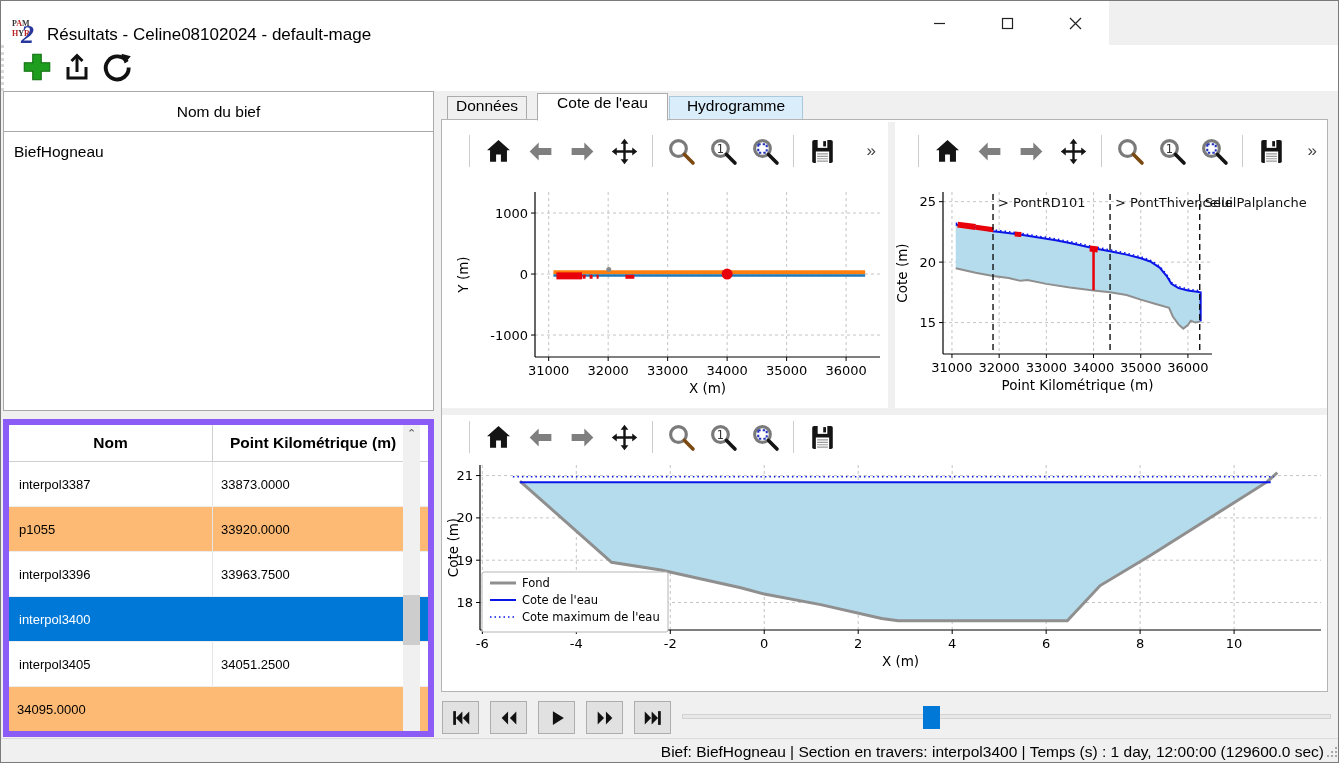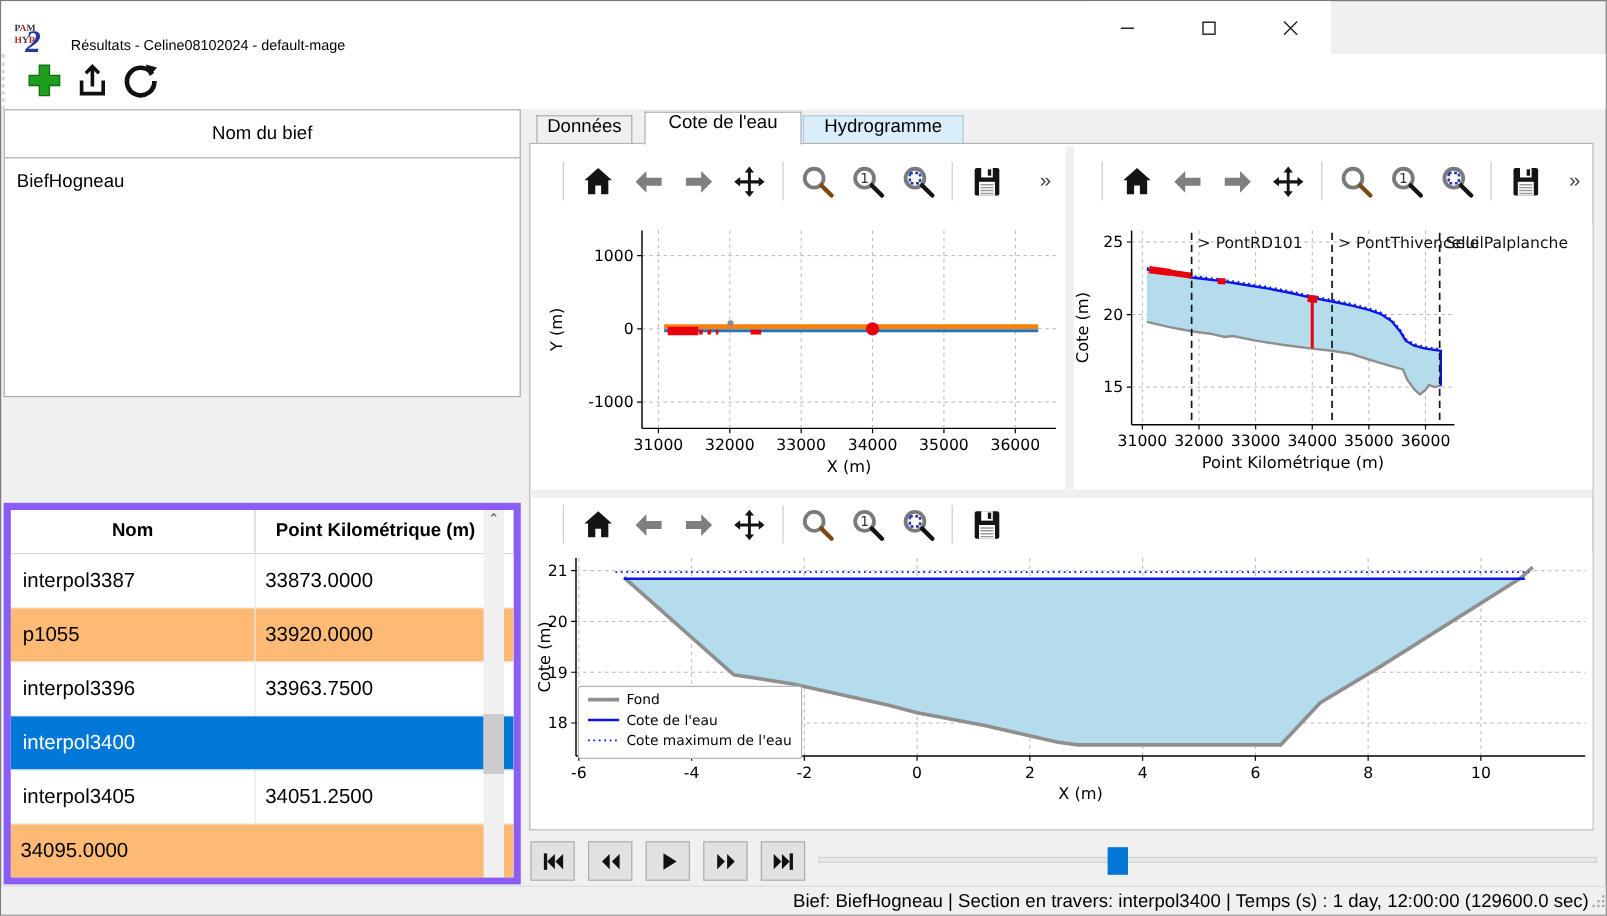--- a/index.html
+++ b/index.html
@@ -1,38 +1,38 @@
 <!DOCTYPE html>
 <html><head>
 <meta charset="utf-8">
 <style>
   *{margin:0;padding:0;box-sizing:border-box}
   html,body{width:1339px;height:763px}
   body{position:relative;background:#f0f0f0;font-family:"Liberation Sans",sans-serif;overflow:hidden;border:1px solid #7a7a7a}
   
   .titlebar{position:absolute;left:0;top:0;width:1108px;height:44px;background:#fff;display:flex;align-items:flex-end}
   .app-icon{margin-left:10px;width:28px;height:28px;flex:0 0 auto}
-  .title{margin-left:20px;font-size:12px;color:#000;white-space:nowrap}
+  .title{margin-left:8px;font-size:17px;color:#000;white-space:nowrap}
   .win-btns{margin-left:auto;display:flex;height:100%}
   .win-btn{width:68px;height:100%;display:flex;align-items:center;justify-content:center;background:#fff}
   
   .toolbar{position:absolute;left:0;top:44px;width:1339px;height:46px;background:#fff;display:flex;align-items:center;padding-left:14px;border-left:3px dotted #d9d9d9}
   .tb-btn{width:38px;height:38px;display:flex;align-items:center;justify-content:center;background:transparent;border:none;margin-right:2px}
   
-  .bief-box{position:absolute;left:2px;top:90px;width:431px;height:240px;background:#fff;border:1px solid #a9a9a9}
+  .bief-box{position:absolute;left:2px;top:90px;width:431px;height:320px;background:#fff;border:1px solid #a9a9a9}
   .bief-header{height:40px;line-height:40px;text-align:center;font-size:15.5px;border-bottom:1px solid #a9a9a9}
   .bief-item{padding:11px 10px;font-size:15.5px}
   .table-box{position:absolute;left:2px;top:418px;width:431px;height:318px;background:#fff;border:6px solid #8b5cf6;overflow:hidden}
   .thead{display:flex;height:37px;border-bottom:1px solid #cfcfcf}
   .th{font-weight:bold;font-size:15.5px;display:flex;align-items:center;justify-content:center;overflow:hidden;white-space:nowrap}
   .th-nom{width:204px;border-right:1px solid #cfcfcf}
   .th-pk{width:200px}
   .trow{display:flex;height:45px;border-bottom:1px solid #ededed;background:#fff}
   .trow.alt{background:#fdba74}
-  .trow .td{font-size:17px;display:flex;align-items:center;overflow:hidden;white-space:nowrap}
+  .trow .td{font-size:13px;display:flex;align-items:center;overflow:hidden;white-space:nowrap}
   .td-nom{width:204px;padding-left:10px;border-right:1px solid #e6e6e6}
   .td-pk{width:200px;padding-left:8px}
   .trow.selected{background:#0078d7;color:#fff}
   .trow.selected .td-nom{border-right-color:#0078d7}
   .trow.selected .td-pk{border:1px dotted #d9b36a;border-left:none}
   .trow.empty{height:13px;border-bottom:none}
   .vscroll{position:absolute;right:8px;top:0;width:17px;height:316px;background:#f0f0f0}
   .vs-arrow{position:absolute;left:0;width:17px;height:17px;color:#555;font-size:11px;text-align:center;line-height:17px}
   .vs-thumb{position:absolute;left:0;top:170px;width:17px;height:50px;background:#cdcdcd}
   

